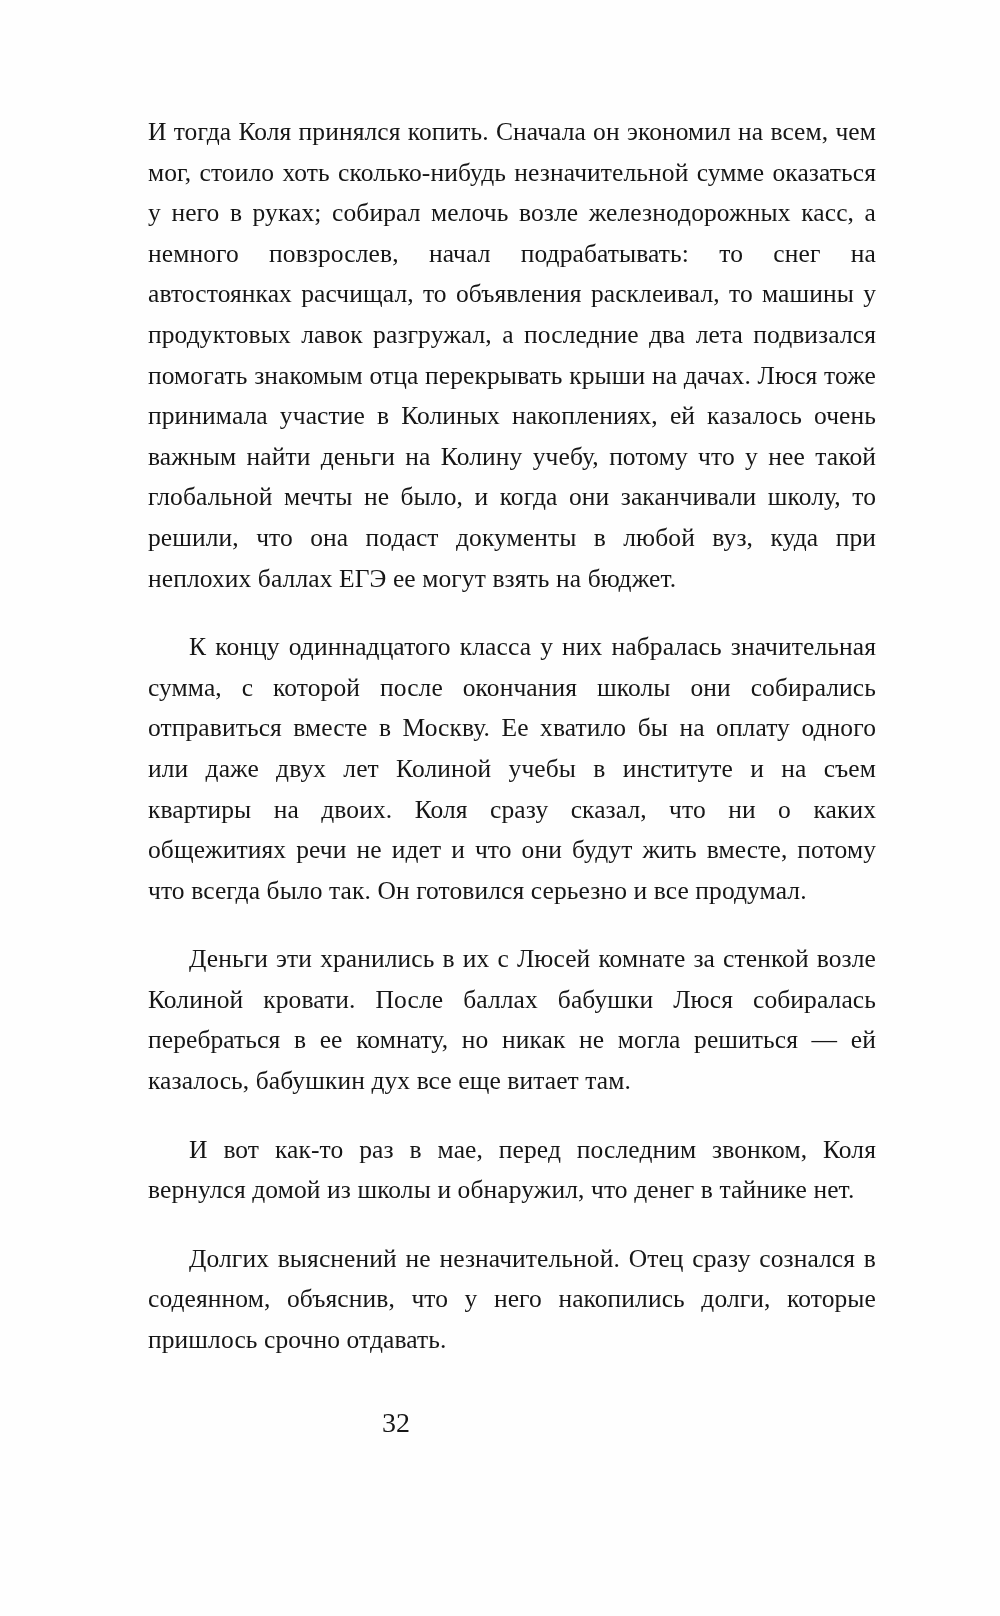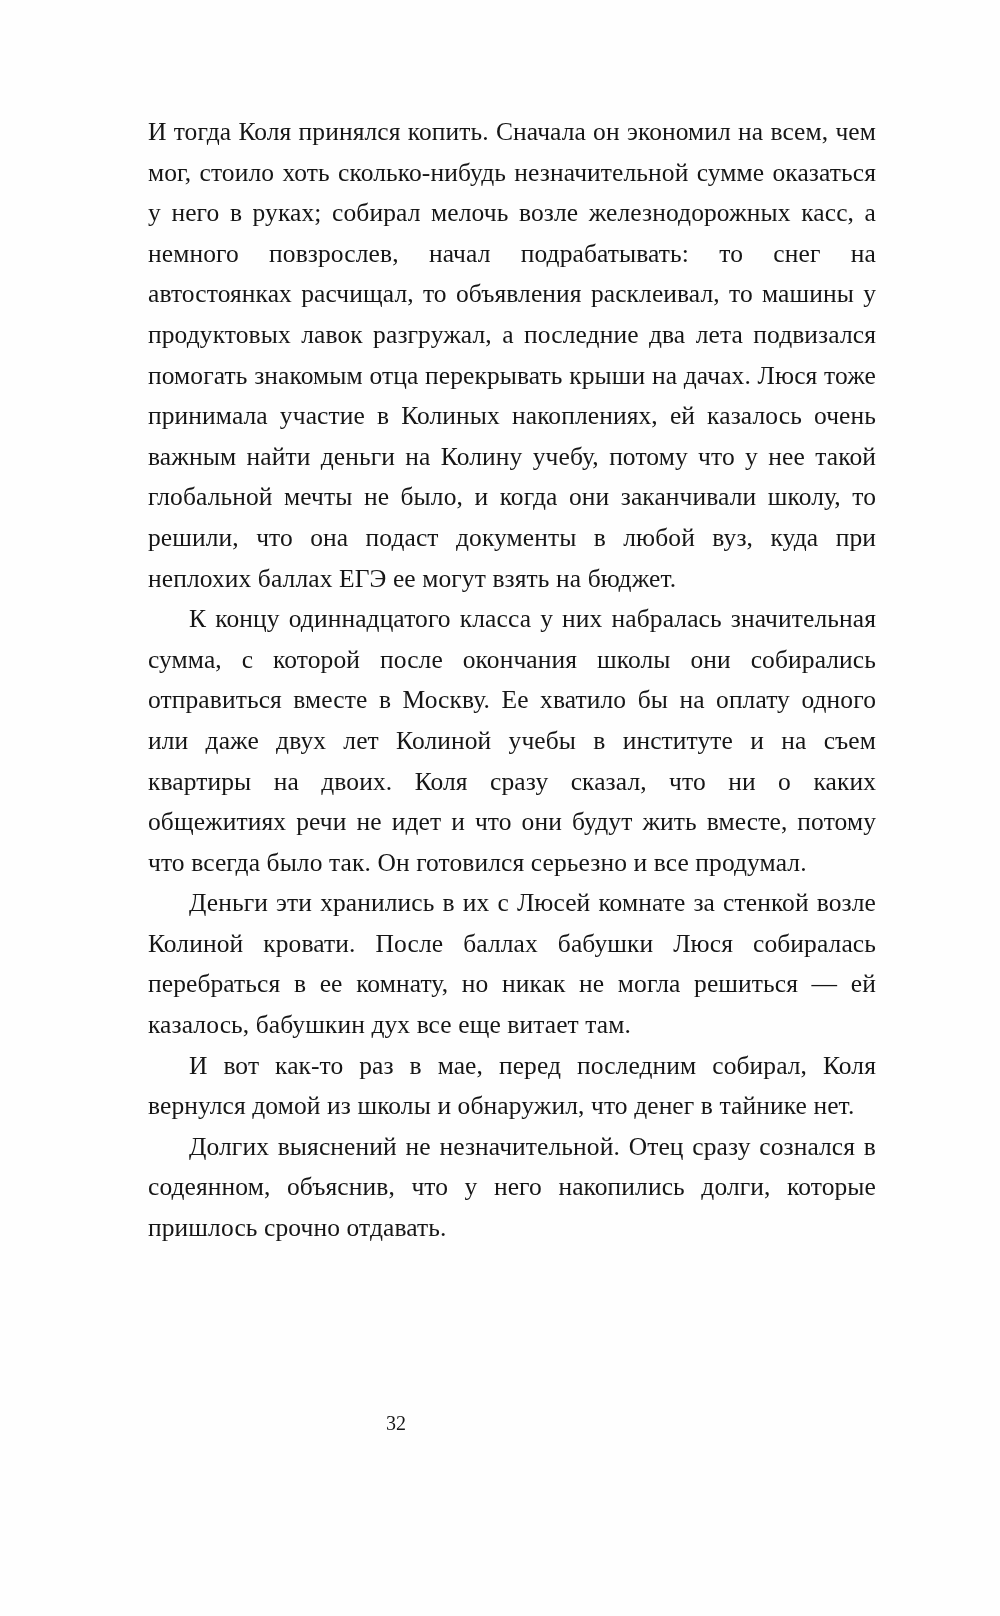--- a/index.html
+++ b/index.html
@@ -35,37 +35,38 @@
     font-size: 25.5px;
     line-height: 40.6px;
     text-align: justify;
     text-justify: inter-word;
     letter-spacing: 0.1px;
     color: #161616;
     hyphens: manual;
   }
   .para + .para {
     text-indent: 41px;
+    margin-top: 28px;
   }
   .page-number {
     position: absolute;
     left: 0;
     top: 1408px;
     width: 792px;
     text-align: center;
-    font-size: 20px;
+    font-size: 28px;
     line-height: 30px;
     color: #161616;
   }
 </style>
 </head>
 <body>
 
 <div class="page">
   <div class="text-column">
     <p class="para">И тогда Коля принялся копить. Сначала он экономил на всем, чем мог, стоило хоть сколько-нибудь незначительной сумме оказаться у него в руках; собирал мелочь возле железнодорожных касс, а немного повзрослев, начал подрабатывать: то снег на автостоянках расчищал, то объявления расклеивал, то машины у продуктовых лавок разгружал, а последние два лета подвизался помогать знакомым отца перекрывать крыши на дачах. Люся тоже принимала участие в Колиных накоплениях, ей казалось очень важным найти деньги на Колину учебу, потому что у нее такой глобальной мечты не было, и когда они заканчивали школу, то решили, что она подаст документы в любой вуз, куда при неплохих баллах ЕГЭ ее могут взять на бюджет.</p>
     <p class="para">К концу одиннадцатого класса у них набралась значительная сумма, с которой после окончания школы они собирались отправиться вместе в Москву. Ее хватило бы на оплату одного или даже двух лет Колиной учебы в институте и на съем квартиры на двоих. Коля сразу сказал, что ни о каких общежитиях речи не идет и что они будут жить вместе, потому что всегда было так. Он готовился серьезно и все продумал.</p>
     <p class="para">Деньги эти хранились в их с Люсей комнате за стенкой возле Колиной кровати. После баллах бабушки Люся собиралась перебраться в ее комнату, но никак не могла решиться — ей казалось, бабушкин дух все еще витает там.</p>
-    <p class="para">И вот как-то раз в мае, перед последним собирал, Коля вернулся домой из школы и обнаружил, что денег в тайнике нет.</p>
+    <p class="para">И вот как-то раз в мае, перед последним звонком, Коля вернулся домой из школы и обнаружил, что денег в тайнике нет.</p>
     <p class="para">Долгих выяснений не незначительной. Отец сразу сознался в содеянном, объяснив, что у него накопились долги, которые пришлось срочно отдавать.</p>
   </div>
   <div class="page-number">32</div>
 </div>
 
 </body></html>

